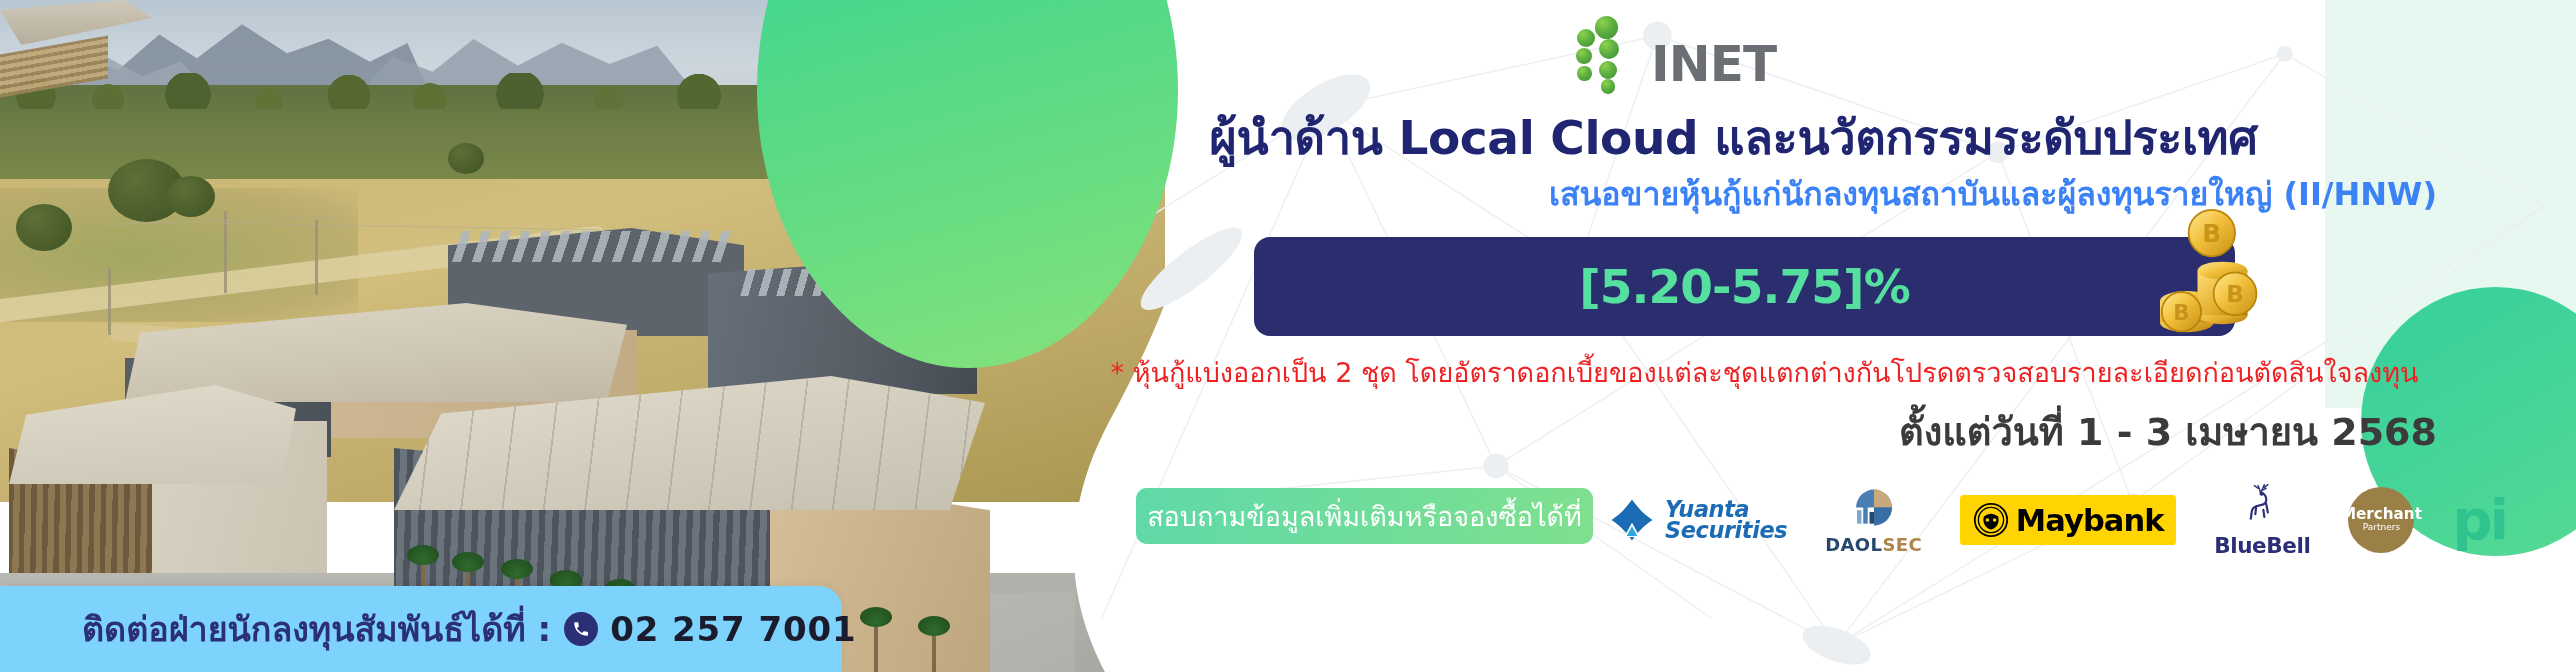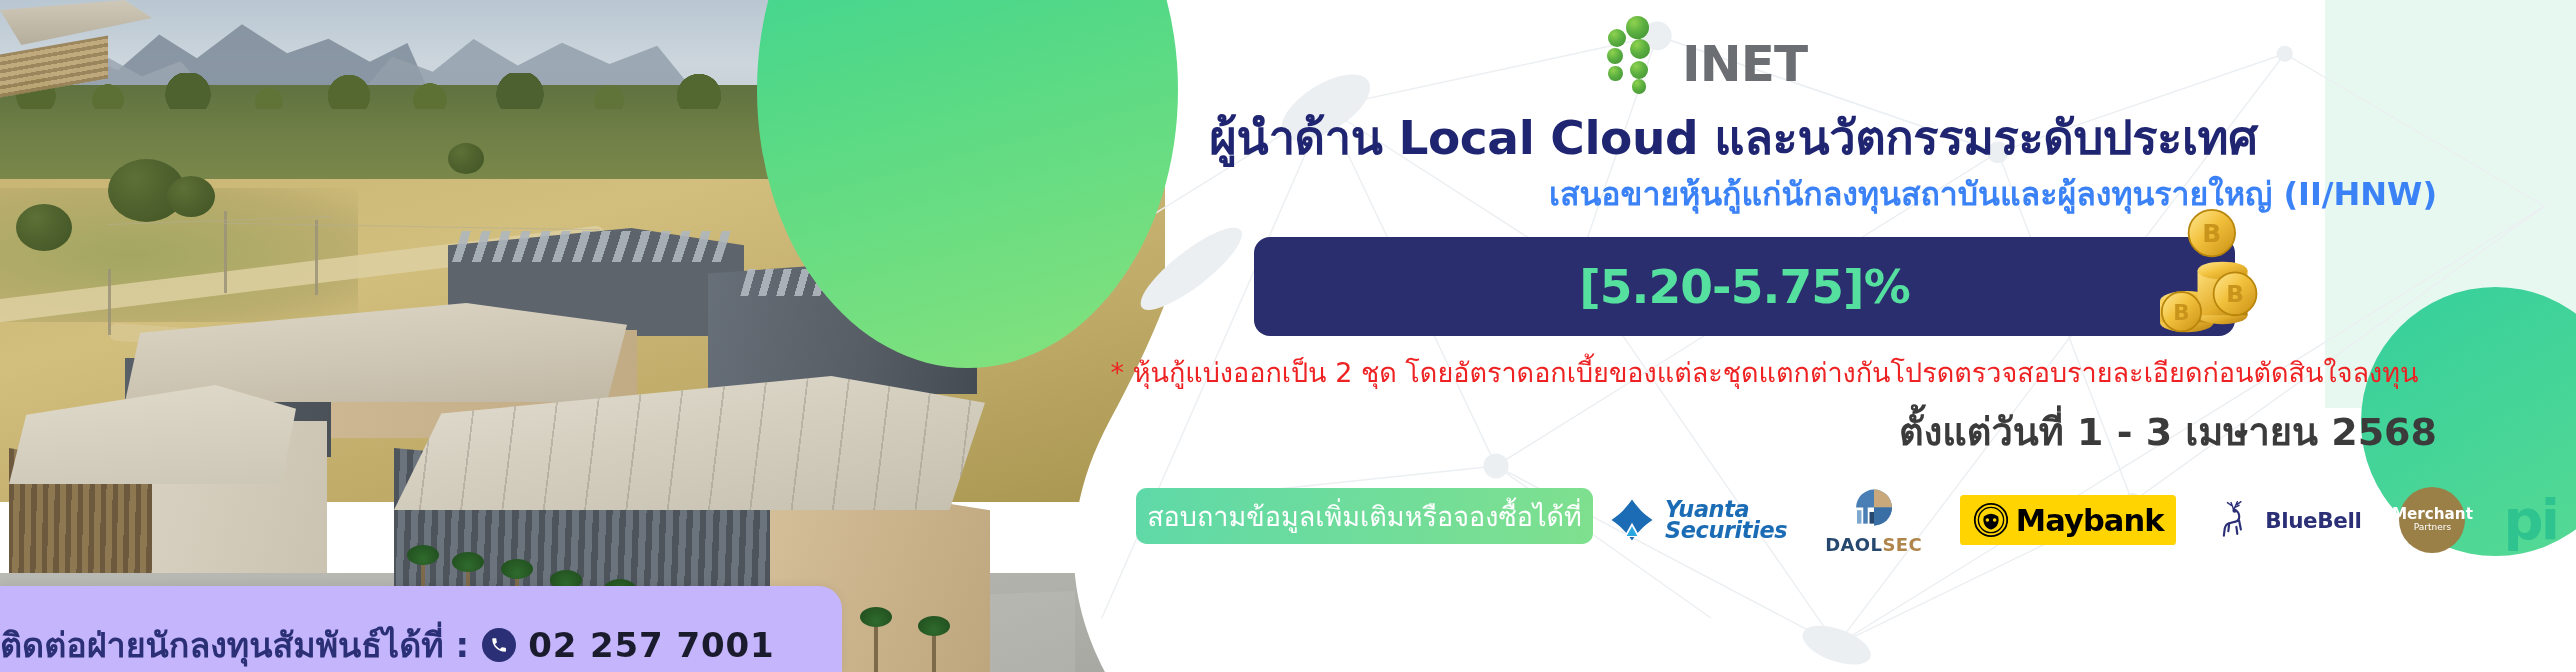--- a/index.html
+++ b/index.html
@@ -250,21 +250,21 @@
   }
 
   
   .right{
     position:absolute; left:1030px; top:0; width:1546px; height:672px;
     z-index:6;
   }
 
   
   .logo{
-    position:absolute; left:573px; top:14.3px;
+    position:absolute; left:542px; top:14.3px;
     width:323px; height:73px;text-align:center;
   }
   .logo .dots{ position:absolute; left:0; top:0; width:77px; height:73px; }
   .logo .dot{ position:absolute; border-radius:50%;
     background:radial-gradient(circle at 34% 28%,#8fd24f 0%,#5cb040 45%,#3d8c33 100%);
   }
   .logo .wordmark{
     position:absolute; left:79px; top:25px;
     font-family:"DejaVu Sans","Liberation Sans",sans-serif;
     font-weight:700; font-size:50px; letter-spacing:-0.9px;
@@ -360,24 +360,25 @@
     align-items:center; justify-content:center; color:#fff;
   }
   .merchant-circle b{ font-size:15.2px; font-weight:700; line-height:1;}
   .merchant-circle i{ font-size:9px; font-style:normal; line-height:1.3;}
   .pi-text{ font-weight:700; font-size:56px; color:#2fc48f; line-height:.7; letter-spacing:-2.7px;}
 
   
   .contact-pill{
     position:absolute; left:0; top:586px;
     width:842px; height:86px;
-    background:#c4b5fd;
+    background:#7dd3fc;
     border-top-right-radius:23px;
     border-bottom-right-radius:0px;
-    display:flex; align-items:flex-end;
+    display:flex; align-items:center;
+    padding-left:82px;
     z-index:9;
     box-shadow:0 -1.8px 9px rgba(0,0,0,.06);
   }
   .contact-text{
     font-weight:700; font-size:34px; color:#2b2f76;
     white-space:nowrap; display:flex; align-items:center; gap:12.5px;
   }
   .phone-icon{
     display:inline-flex; align-items:center; justify-content:center;
     width:34px; height:34px; border-radius:50%;
@@ -589,21 +590,21 @@
         <svg width="36" height="36" viewBox="0 0 40 40">
           <circle cx="20" cy="20" r="18" fill="none" stroke="#000" stroke-width="2"></circle>
           <circle cx="20" cy="20" r="14" fill="none" stroke="#000" stroke-width="1.5"></circle>
           <path d="M12 16 q8 -6 16 0 q2 8 -4 13 q-4 3 -8 0 q-6 -5 -4 -13Z" fill="#000"></path>
           <circle cx="16" cy="20" r="2" fill="#ffd400"></circle>
           <circle cx="24" cy="20" r="2" fill="#ffd400"></circle>
         </svg>
         <span class="maybank-text">Maybank</span>
       </div>
 
-      <div class="plogo" style="flex-direction:row;gap:8px">
+      <div class="plogo" style="flex-direction:column;gap:8px">
         <svg width="43" height="43" viewBox="0 0 48 48">
           <g fill="none" stroke="#2b2f76" stroke-width="1.6" stroke-linecap="round">
             <path d="M22 12 L19 4 M22 12 L26 3 M19 7 L15 4 M26 6 L30 3 M24 9 L28 7"></path>
           </g>
           <path d="M22 12 q5 1 6 6 q1 5 -3 7 l-8 2 q-4 1 -5 6 l-1 8 M28 24 l2 10 M17 27 l-1 9 M25 31 l1 8" stroke="#2b2f76" stroke-width="2.4" fill="none" stroke-linecap="round"></path>
           <circle cx="23" cy="13" r="2.4" fill="#2b2f76"></circle>
         </svg>
         <span class="bluebell-text">BlueBell</span>
       </div>
 

